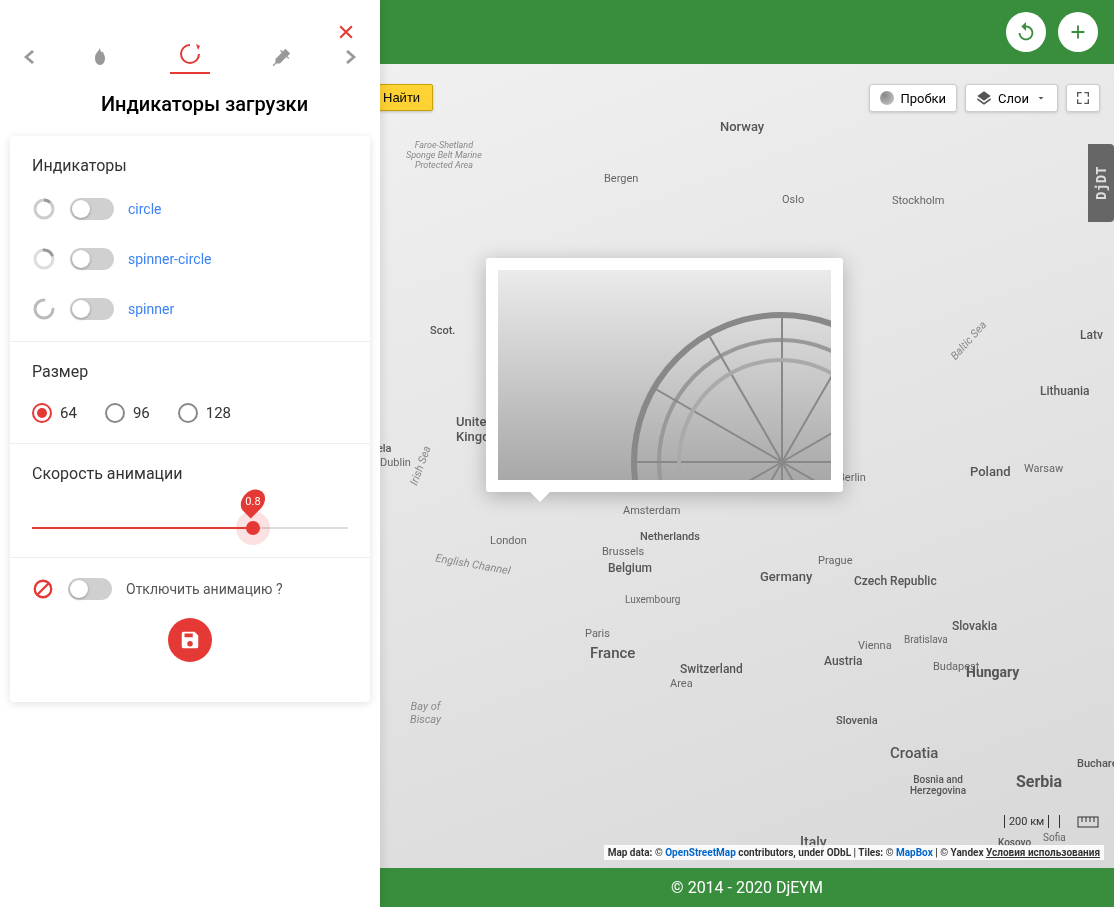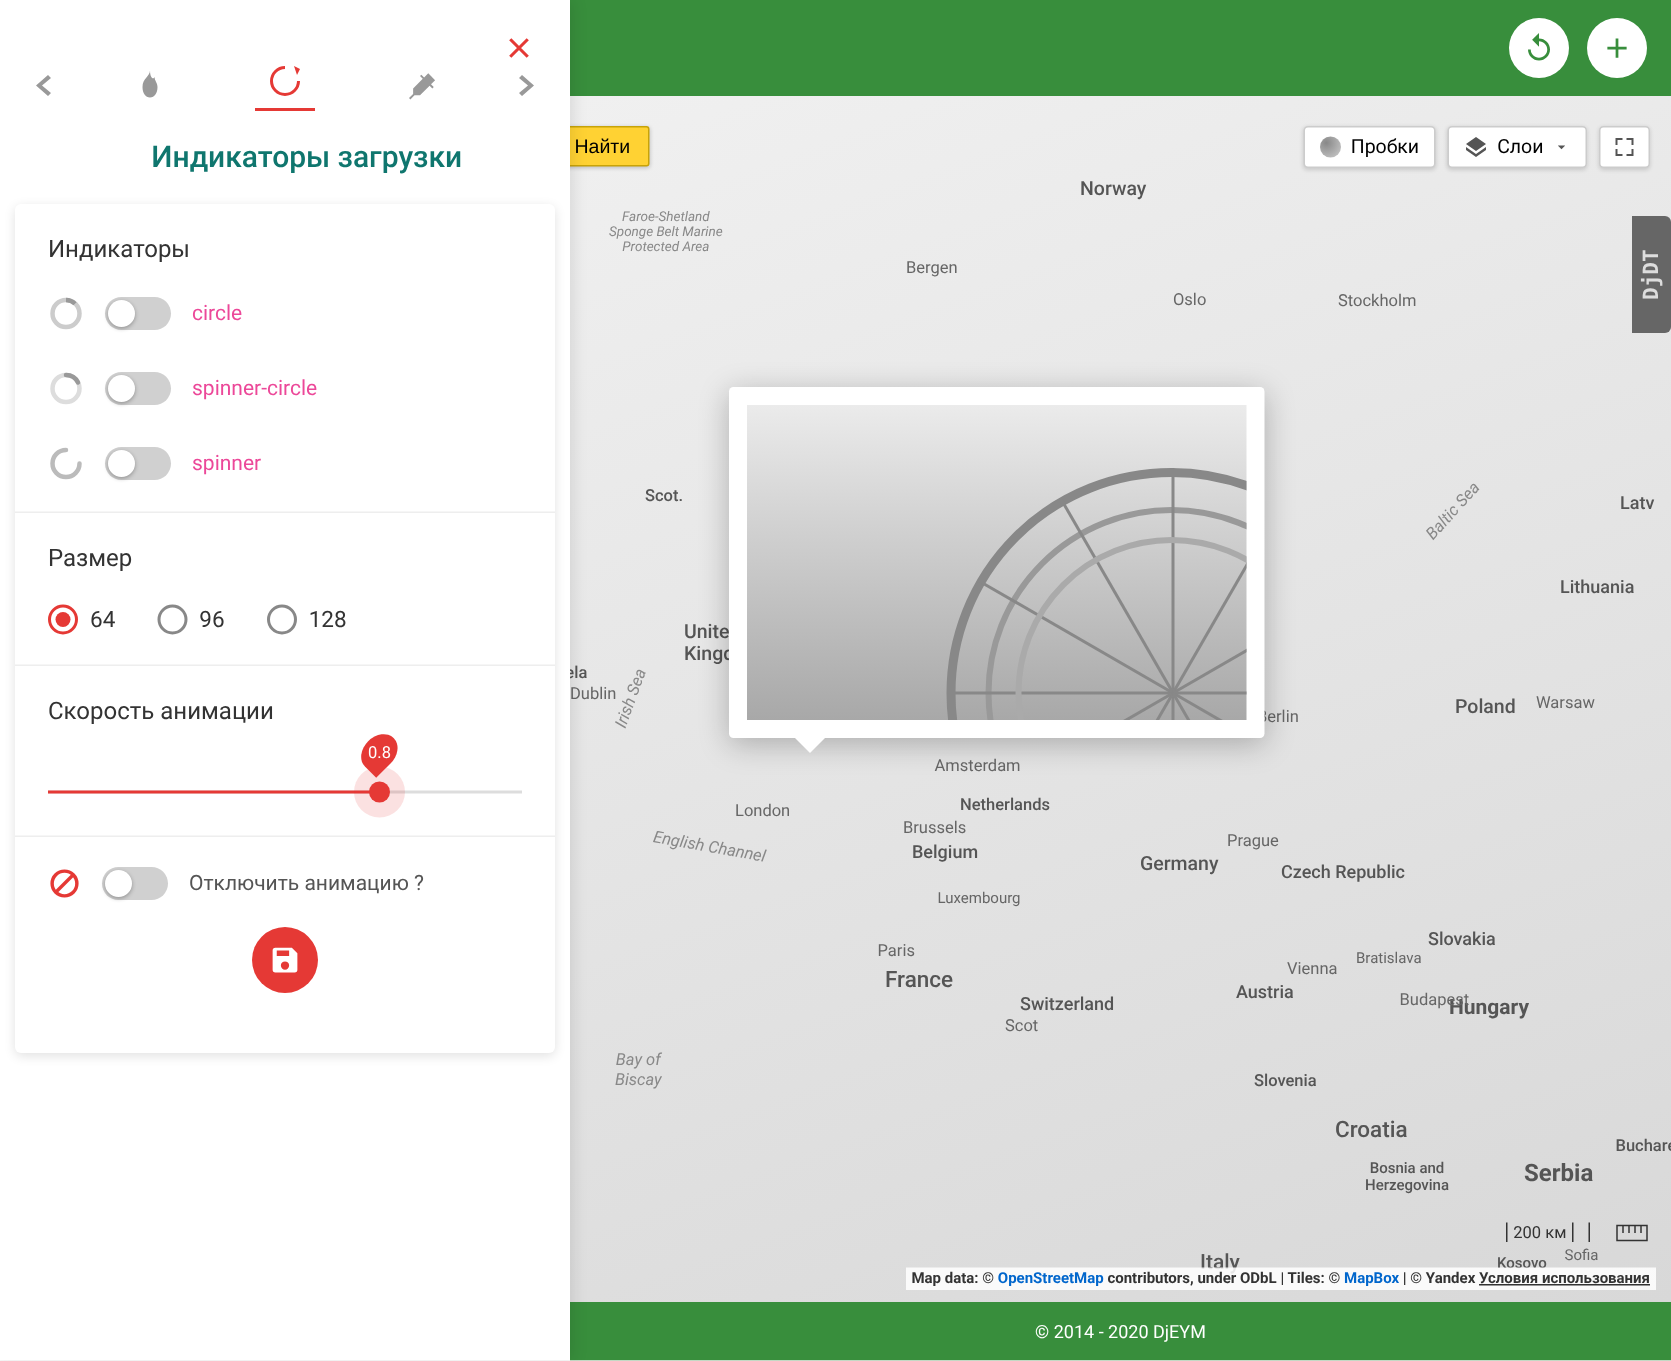--- a/index.html
+++ b/index.html
@@ -23,36 +23,36 @@
   .balloon-img { width: 100%; height: 210px; background: linear-gradient(180deg, #ebebeb, #a8a8a8); position: relative; overflow: hidden; }
   .ferris { position: absolute; left: 40%; top: 20%; width: 300px; height: 300px; border: 6px solid #888; border-radius: 50%; }
   .ferris::before, .ferris::after { content: ""; position: absolute; inset: 20px; border: 4px solid #999; border-radius: 50%; }
   .ferris::after { inset: 40px; border-color: #aaa; }
   .spoke { position: absolute; left: 50%; top: 50%; width: 2px; height: 150px; background: #888; transform-origin: top center; }
   .balloon-tail { position: absolute; bottom: -10px; left: 44px; width: 0; height: 0; border-left: 10px solid transparent; border-right: 10px solid transparent; border-top: 10px solid #fff; }
   .scale-bar { position: absolute; bottom: 40px; right: 15px; display: flex; align-items: center; gap: 10px; font-size: 11px; color: #333; }
   .attribution { position: absolute; bottom: 8px; right: 10px; font-size: 10px; color: #333; background: rgba(255,255,255,0.85); padding: 2px 4px; font-weight: bold; }
   .attribution a { color: #0066cc; }
   .attribution .u { text-decoration: underline; color: #333; }
-  .footer-bar { position: absolute; left: 380px; right: 0; bottom: 0; height: 39px; background: #388e3c; color: #fff; display: flex; align-items: center; justify-content: center; font-size: 12px; }
+  .footer-bar { position: absolute; left: 380px; right: 0; bottom: 0; height: 39px; background: #388e3c; color: #fff; display: flex; align-items: center; justify-content: center; font-size: 16px; }
 
   .panel { position: absolute; left: 0; top: 0; width: 380px; height: 100%; background: #fff; box-shadow: 2px 0 10px rgba(0,0,0,0.1); z-index: 10; display: flex; flex-direction: column; }
   .panel-top { position: relative; padding-top: 10px; }
   .panel-close { position: absolute; top: 20px; right: 24px; color: #e53935; font-size: 24px; font-weight: bold; cursor: pointer; }
   .tabs-row { display: flex; align-items: center; justify-content: space-between; padding: 0 18px; margin-top: 32px; }
   .chev { color: #999; font-size: 16px; cursor: pointer; padding: 6px; }
   .tab-icons { display: flex; gap: 50px; }
   .tab-ic { width: 40px; height: 32px; display: flex; align-items: center; justify-content: center; color: #999; }
   .tab-ic.active { color: #e53935; border-bottom: 2px solid #e53935; padding-bottom: 6px; }
-  .panel-title { text-align: center; font-size: 20px; font-weight: 500; color: #0f766e; margin: 18px 0 20px; padding-left: 29px; }
+  .panel-title { text-align: center; font-size: 20px; font-weight: 500; color: #000000; margin: 18px 0 20px; padding-left: 29px; }
   .card { margin: 0 10px; background: #fff; box-shadow: 0 2px 8px rgba(0,0,0,0.12); border-radius: 4px; padding: 0; }
   .section { padding: 20px 22px; border-bottom: 1px solid #eee; }
   .section:last-child { border-bottom: none; }
   .sec-title { font-size: 16px; color: #333; margin-bottom: 22px; }
-  .ind-row { display: flex; align-items: center; gap: 14px; margin-bottom: 26px; font-size: 14px; color: #ec4899; }
+  .ind-row { display: flex; align-items: center; gap: 14px; margin-bottom: 26px; font-size: 14px; color: #3b82f6; }
   .ind-row:last-child { margin-bottom: 0; }
   .ind-prev { width: 24px; height: 24px; }
   .toggle { width: 44px; height: 22px; background: #d0d0d0; border-radius: 11px; position: relative; cursor: pointer; }
   .toggle::after { content: ""; position: absolute; width: 18px; height: 18px; background: #fff; border-radius: 50%; top: 2px; left: 2px; box-shadow: 0 1px 3px rgba(0,0,0,0.3); }
   .radio-row { display: flex; gap: 28px; }
   .radio-opt { display: flex; align-items: center; gap: 8px; font-size: 15px; color: #333; cursor: pointer; }
   .radio { width: 20px; height: 20px; border: 2px solid #888; border-radius: 50%; display: flex; align-items: center; justify-content: center; }
   .radio.active { border-color: #e53935; }
   .radio.active::after { content: ""; width: 10px; height: 10px; background: #e53935; border-radius: 50%; }
   .speed-sub { font-size: 13px; color: #666; font-style: italic; margin-bottom: 22px; }
@@ -116,21 +116,21 @@
   <div class="map-country" style="left:-10px; top:378px; font-size:11px;">Irela</div>
   <div class="map-country" style="left:618px; top:773px; font-size:10px;">Kosovo</div>
 
   <div class="map-city" style="left:402px; top:129px;">Oslo</div>
   <div class="map-city" style="left:512px; top:130px;">Stockholm</div>
   <div class="map-city" style="left:458px; top:407px;">Berlin</div>
   <div class="map-city" style="left:243px; top:440px;">Amsterdam</div>
   <div class="map-city" style="left:224px; top:108px;">Bergen</div>
   <div class="map-city" style="left:222px; top:481px;">Brussels</div>
   <div class="map-city" style="left:205px; top:563px;">Paris</div>
-  <div class="map-city" style="left:290px; top:613px;">Scot</div>
+  <div class="map-city" style="left:290px; top:613px;">Area</div>
   <div class="map-city" style="left:478px; top:575px;">Vienna</div>
   <div class="map-city" style="left:553px; top:596px;">Budapest</div>
   <div class="map-city" style="left:110px; top:470px;">London</div>
   <div class="map-city" style="left:360px; top:305px;">Copenhagen</div>
   <div class="map-city" style="left:0px; top:392px;">Dublin</div>
   <div class="map-city" style="left:644px; top:398px;">Warsaw</div>
   <div class="map-city" style="left:438px; top:490px;">Prague</div>
   <div class="map-city" style="left:524px; top:570px; font-size:10px;">Bratislava</div>
   <div class="map-city" style="left:245px; top:530px; font-size:10px;">Luxembourg</div>
   <div class="map-city" style="left:663px; top:768px; font-size:10px;">Sofia</div>

